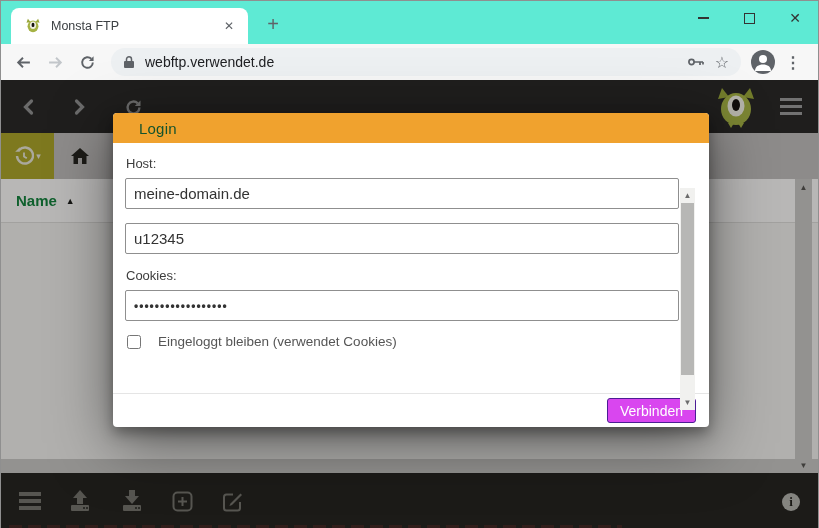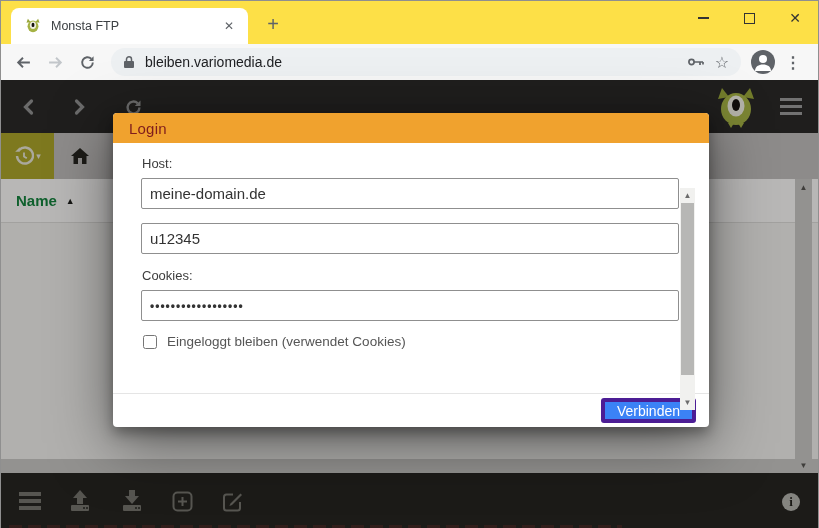--- a/index.html
+++ b/index.html
@@ -1,20 +1,20 @@
 <!DOCTYPE html>
 <html><head>
 <meta charset="utf-8">
 <style>
   * { margin:0; padding:0; box-sizing:border-box; }
   html,body { width:819px; height:528px; overflow:hidden; font-family:"Liberation Sans", sans-serif; }
   .window { position:relative; width:819px; height:528px; border:1px solid #8f8f8f; background:#d5d5d5; }
 
   
-  .tabstrip { position:absolute; left:0; top:0; width:100%; height:43px; background:#fde047; }
+  .tabstrip { position:absolute; left:0; top:0; width:100%; height:43px; background:#5eead4; }
   .tab { position:absolute; left:10px; top:7px; width:237px; height:36px; background:#fff;
          border-radius:8px 8px 0 0; display:flex; align-items:center; padding:0 10px; }
   .favicon { width:16px; height:16px; margin:0 10px 0 4px; flex:0 0 auto; }
   .tab-title { font-size:12.5px; color:#3c4043; flex:1; white-space:nowrap; overflow:hidden; }
   .tab-close { font-size:12px; color:#5f6368; padding:2px 4px; cursor:default; }
   .newtab { position:absolute; left:258px; top:10px; width:28px; height:28px; text-align:center;
             line-height:26px; font-size:20px; color:#5f6368; }
   .wincontrols { position:absolute; right:0; top:0; height:34px; display:flex; }
   .wc { width:46px; height:34px; display:flex; align-items:center; justify-content:center; color:#333; }
   .minbar { width:11px; height:2px; background:#333; display:block; }
@@ -69,39 +69,39 @@
                  font-size:13px; text-align:center; line-height:18px; }
   .footer-smudge { position:absolute; left:8px; bottom:0; height:4px; width:75%; opacity:.55;
     background:repeating-linear-gradient(90deg,#5a2a26 0 13px, transparent 13px 19px); }
 
   
   .overlay { position:absolute; inset:0; background:rgba(0,0,0,0.25); z-index:5; }
 
   .modal { position:absolute; left:112px; top:33px; width:596px; height:314px; background:#fff;
            border-radius:4px; z-index:10; box-shadow:0 6px 14px rgba(0,0,0,.35), 0 16px 60px rgba(0,0,0,.5); }
   .m-header { height:30px; background:#f0a22e; border-radius:4px 4px 0 0; display:flex; align-items:center; }
-  .m-title { color:#7f1d1d; font-size:15px; margin-left:16px; letter-spacing:.2px; }
-  .m-body { padding:13px 30px 0 12px; height:250px; position:relative;margin-left:16px; }
+  .m-title { color:#14532d; font-size:15px; margin-left:26px; letter-spacing:.2px; }
+  .m-body { padding:13px 30px 0 12px; height:250px; position:relative; }
   .flabel { font-size:13px; color:#3d3d3d; margin:0 0 7px 1px; display:block; }
   .row1 { display:flex; gap:6px; }
   .col-host { flex:1; }
   .col-port { width:74px; }
   .tinput { width:100%; height:31px; border:1px solid #8f8f8f; border-radius:2px; font-size:15px;
             color:#333; padding:0 8px; font-family:"Liberation Sans", sans-serif; background:#fff; }
   .tinput::placeholder { color:#9b9b9b; font-style:italic; opacity:1; }
   .gap { height:14px; }
-  .chkrow { display:flex; align-items:center; margin-top:13px; }
+  .chkrow { display:flex; align-items:center; margin-top:13px;gap:7px; }
   .chkrow input { width:14px; height:14px; margin:0 10px 0 2px; }
   .chklabel { font-size:13.5px; color:#555; }
   .m-scroll { position:absolute; right:14px; top:45px; width:15px; height:222px; background:#f1f1ef; }
   .ms-arrow { position:absolute; left:0; width:15px; text-align:center; font-size:8px; color:#6b6b6b; }
   .ms-thumb { position:absolute; left:1px; top:15px; width:13px; height:172px; background:#b7b7b5; }
   .m-footer { height:34px; border-top:1px solid #e5e5e5; display:flex; align-items:center;
               justify-content:flex-end; padding:0 13px; border-radius:0 0 4px 4px; }
-  .connect-btn { background:#3b82f6; border:4px solid #4c1d95; border-radius:3px; color:#fff;
+  .connect-btn { background:#d946ef; border:1px solid #4c1d95; border-radius:3px; color:#fff;
                  font-size:14px; height:25px; padding:0 12px; font-family:"Liberation Sans", sans-serif; }
 </style>
 </head>
 <body>
 
 <div class="window">
 
   <div class="tabstrip">
     <div class="tab">
       <span class="favicon">
@@ -143,21 +143,21 @@
       <svg width="17" height="17" viewBox="0 0 16 16">
           <path d="M13 8a5 5 0 1 1-1.46-3.54" fill="none" stroke="#5f6368" stroke-width="1.8"></path>
           <path d="M13.7 2.2v4.4H9.3z" fill="#5f6368"></path>
         </svg>
     </div>
     <div class="omnibox">
       <svg width="12" height="14" viewBox="0 0 12 14">
         <rect x="1" y="6" width="10" height="7" rx="1" fill="#5f6368"></rect>
         <path d="M3.5 6V4.2a2.5 2.5 0 0 1 5 0V6" fill="none" stroke="#5f6368" stroke-width="1.5"></path>
       </svg>
-      <span class="omni-url">bleiben.variomedia.de</span>
+      <span class="omni-url">webftp.verwendet.de</span>
       <span class="omni-ic">
         <svg width="18" height="14" viewBox="0 0 18 14">
           <circle cx="4.5" cy="7" r="2.6" fill="none" stroke="#5f6368" stroke-width="1.7"></circle>
           <path d="M7 7h9M13 7v3M16 7v2.4" fill="none" stroke="#5f6368" stroke-width="1.7"></path>
         </svg>
       </span>
       <span class="omni-ic star">☆</span>
     </div>
     <div class="avatar">
       <svg width="24" height="24" viewBox="0 0 24 24">

